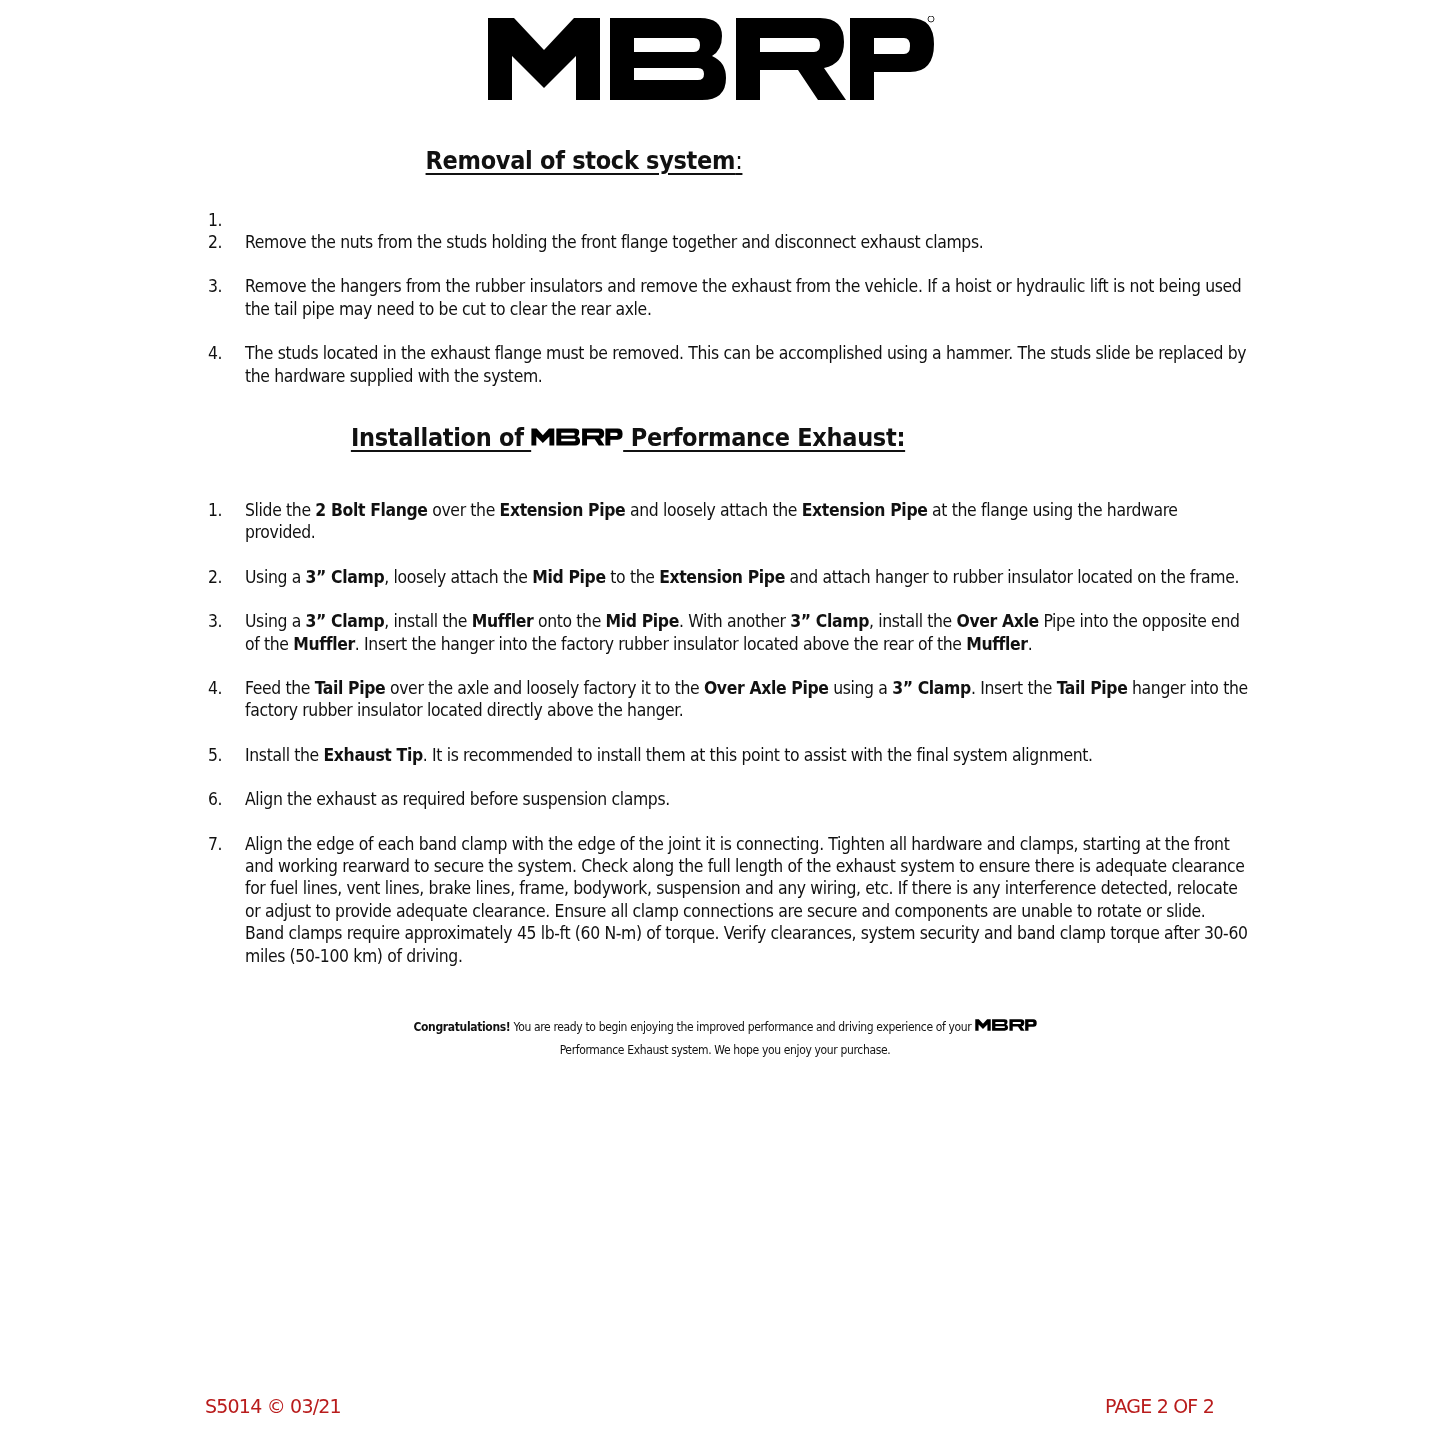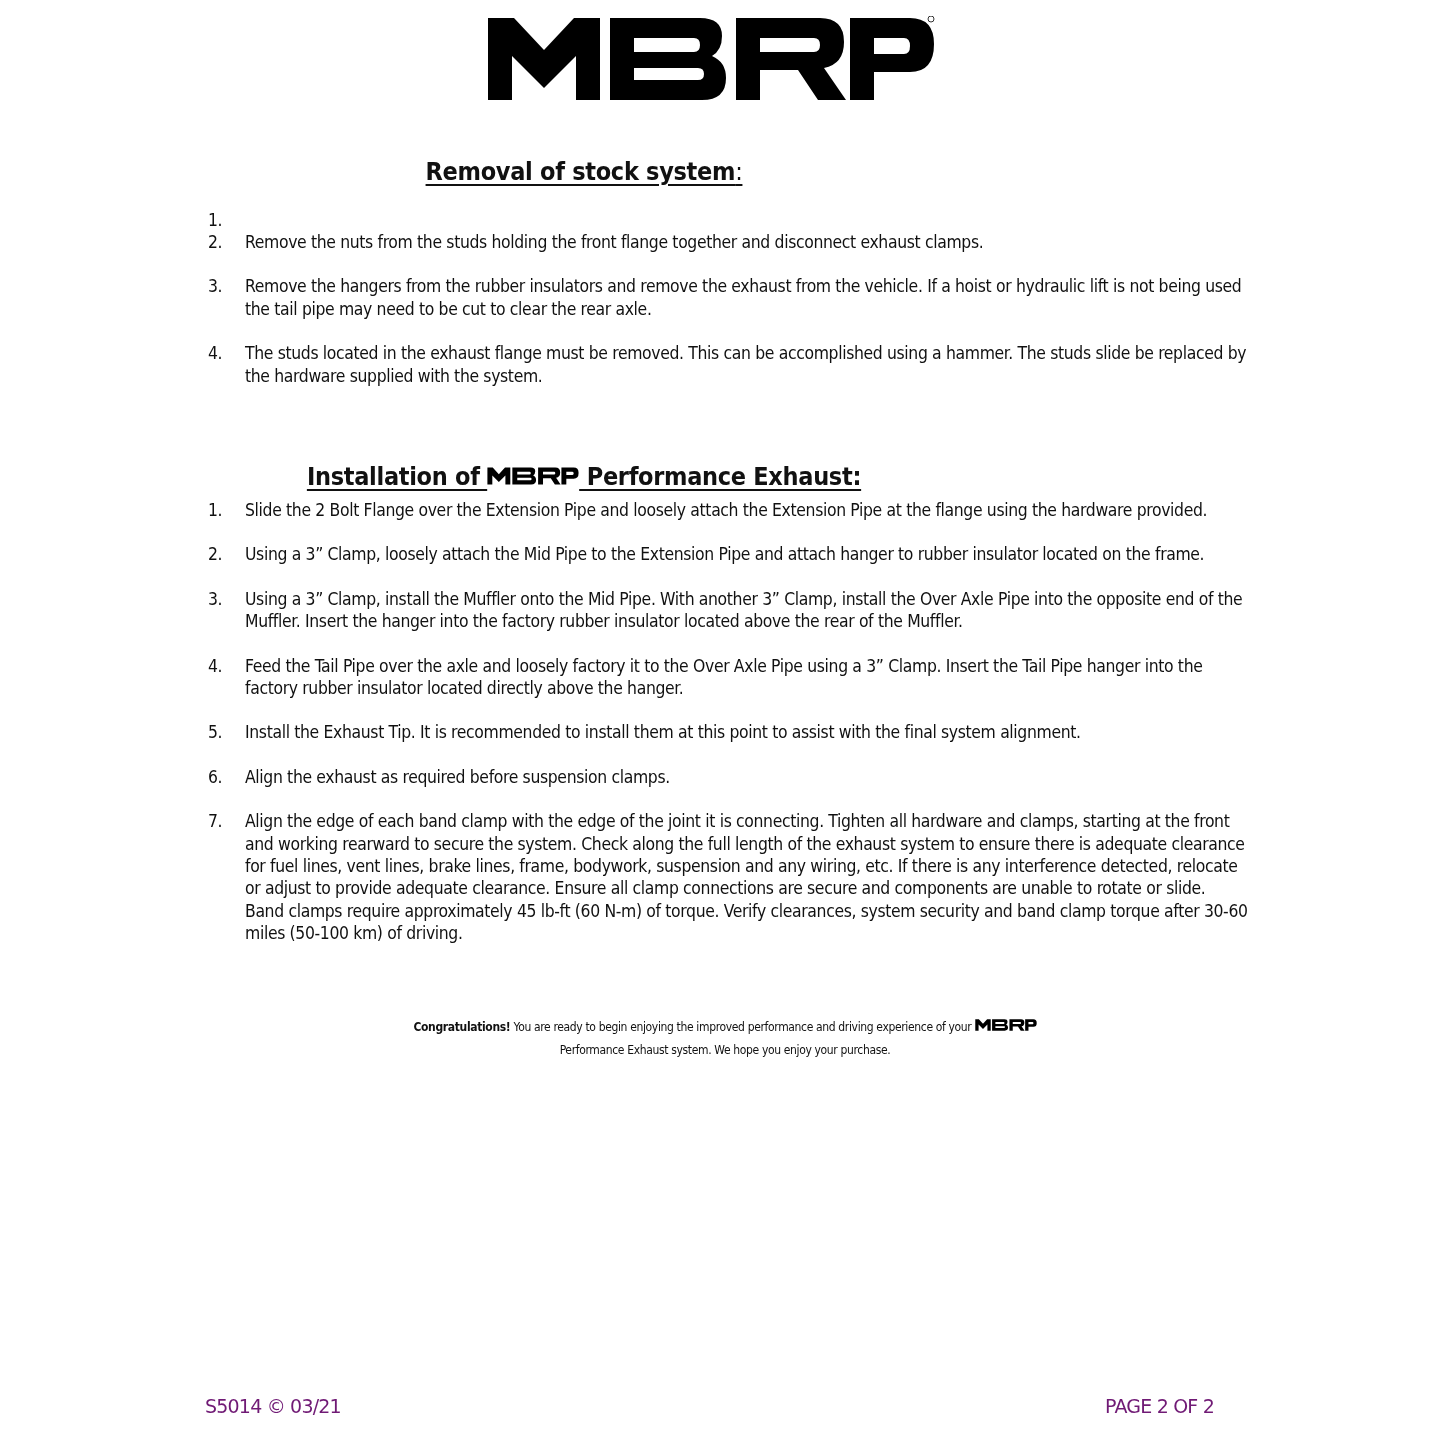--- a/index.html
+++ b/index.html
@@ -9,33 +9,33 @@
     color: #111111;
   }
   .logo {
     position: absolute; left: 486px; top: 16px; width: 450px; height: 86px;
   }
   .logo svg { width: 100%; height: 100%; display: block; }
   .heading {
     position: absolute; left: 0; width: 1168px; text-align: center;
     font-weight: bold; font-size: 25px; text-decoration: underline;
     text-decoration-thickness: 2px; text-underline-offset: 4px;
-    font-stretch: condensed; letter-spacing: -0.3px; margin-top: 11px;
+    font-stretch: condensed; letter-spacing: -0.3px;
   }
   .heading .colon { font-weight: normal; }
   .inline-logo { display: inline-block; vertical-align: baseline; }
   .list { position: absolute; left: 208px; width: 1040px; margin: 0; padding: 0; list-style: none; }
   .item { position: relative; padding-left: 37px; font-size: 17.4px; line-height: 22.4px; letter-spacing: -0.35px; }
   .item .num { position: absolute; left: 0; top: 0; }
-  .item b { font-weight: normal; margin-top: 24px; }
+  .item b { font-weight: bold; margin-top: 24px; }
   .congrats {
     position: absolute; left: 225px; width: 1000px; top: 1016px; text-align: center;
     font-size: 12px; line-height: 23px; letter-spacing: -0.35px;
   }
-  .footer { position: absolute; top: 1395px; font-family: "DejaVu Sans", sans-serif; font-size: 19px; letter-spacing: -0.8px; color: #701a75; }
+  .footer { position: absolute; top: 1395px; font-family: "DejaVu Sans", sans-serif; font-size: 19px; letter-spacing: -0.8px; color: #b91c1c; }
 </style>
 </head>
 <body>
 
 <div class="logo">
   <svg viewBox="0 0 450 86">
 
     <path d="M2 84 V2 H28 L58 34 L88 2 H114 V84 H90 V40 L58 72 L26 40 V84 Z" fill="#000"></path>
 
     <path d="M124 2 H214 Q236 2 236 20 Q236 34 226 40 Q240 46 240 62 Q240 84 216 84 H124 Z M148 22 V36 H208 Q214 36 214 29 Q214 22 208 22 Z M148 52 V64 H212 Q218 64 218 58 Q218 52 212 52 Z" fill="#000" fill-rule="evenodd"></path>
@@ -51,21 +51,21 @@
   <span>Removal of stock system</span><span class="colon">:</span>
 </div>
 
 <ol class="list" id="removal-list" style="top:209px;">
     <li class="item" style="margin-top: 0px;"><span class="num">1.</span></li>
     <li class="item" style="margin-top: 22px;"><span class="num">2.</span><span>Remove the nuts from the studs holding the front flange together and disconnect exhaust clamps.</span></li>
     <li class="item" style="margin-top: 22px;"><span class="num">3.</span><span>Remove the hangers from the rubber insulators and remove the exhaust from the vehicle. If a hoist or hydraulic lift is not being used the tail pipe may need to be cut to clear the rear axle.</span></li>
     <li class="item" style="margin-top: 22px;"><span class="num">4.</span><span>The studs located in the exhaust flange must be removed. This can be accomplished using a hammer. The studs slide be replaced by the hardware supplied with the system.</span></li>
   </ol>
 
-<div class="heading" style="top:451px;">
+<div class="heading" style="top:423px;padding-left:44px;">
   <span>Installation of </span><span class="inline-logo"><svg width="92" height="18" viewBox="0 0 450 86">
         <path d="M2 84 V2 H28 L58 34 L88 2 H114 V84 H90 V40 L58 72 L26 40 V84 Z M124 2 H214 Q236 2 236 20 Q236 34 226 40 Q240 46 240 62 Q240 84 216 84 H124 Z M148 22 V36 H208 Q214 36 214 29 Q214 22 208 22 Z M148 52 V64 H212 Q218 64 218 58 Q218 52 212 52 Z M250 2 H334 Q358 2 358 26 Q358 48 338 52 L360 84 H332 L312 54 H274 V84 H250 Z M274 22 V36 H328 Q334 36 334 29 Q334 22 328 22 Z M364 2 H424 Q448 2 448 28 Q448 56 424 56 H388 V84 H364 Z M388 22 V38 H418 Q424 38 424 30 Q424 22 418 22 Z" fill="#000" fill-rule="evenodd"></path>
       </svg></span><span> Performance Exhaust:</span>
 </div>
 
 <ol class="list" id="install-list" style="top:499px;">
     <li class="item" style="margin-top: 0px;"><span class="num">1.</span><span>Slide the </span><b>2 Bolt Flange</b><span> over the </span><b>Extension Pipe</b><span> and loosely attach the </span><b>Extension Pipe</b><span> at the flange using the hardware provided.</span></li>
     <li class="item" style="margin-top: 22px;"><span class="num">2.</span><span>Using a </span><b>3” Clamp</b><span>, loosely attach the </span><b>Mid Pipe</b><span> to the </span><b>Extension Pipe</b><span> and attach hanger to rubber insulator located on the frame.</span></li>
     <li class="item" style="margin-top: 22px;"><span class="num">3.</span><span>Using a </span><b>3” Clamp</b><span>, install the </span><b>Muffler</b><span> onto the </span><b>Mid Pipe</b><span>. With another </span><b>3” Clamp</b><span>, install the </span><b>Over Axle</b><span> Pipe into the opposite end of the </span><b>Muffler</b><span>. Insert the hanger into the factory rubber insulator located above the rear of the </span><b>Muffler</b><span>.</span></li>
     <li class="item" style="margin-top: 22px;"><span class="num">4.</span><span>Feed the </span><b>Tail Pipe</b><span> over the axle and loosely factory it to the </span><b>Over Axle Pipe</b><span> using a </span><b>3” Clamp</b><span>. Insert the </span><b>Tail Pipe</b><span> hanger into the factory rubber insulator located directly above the hanger.</span></li>

